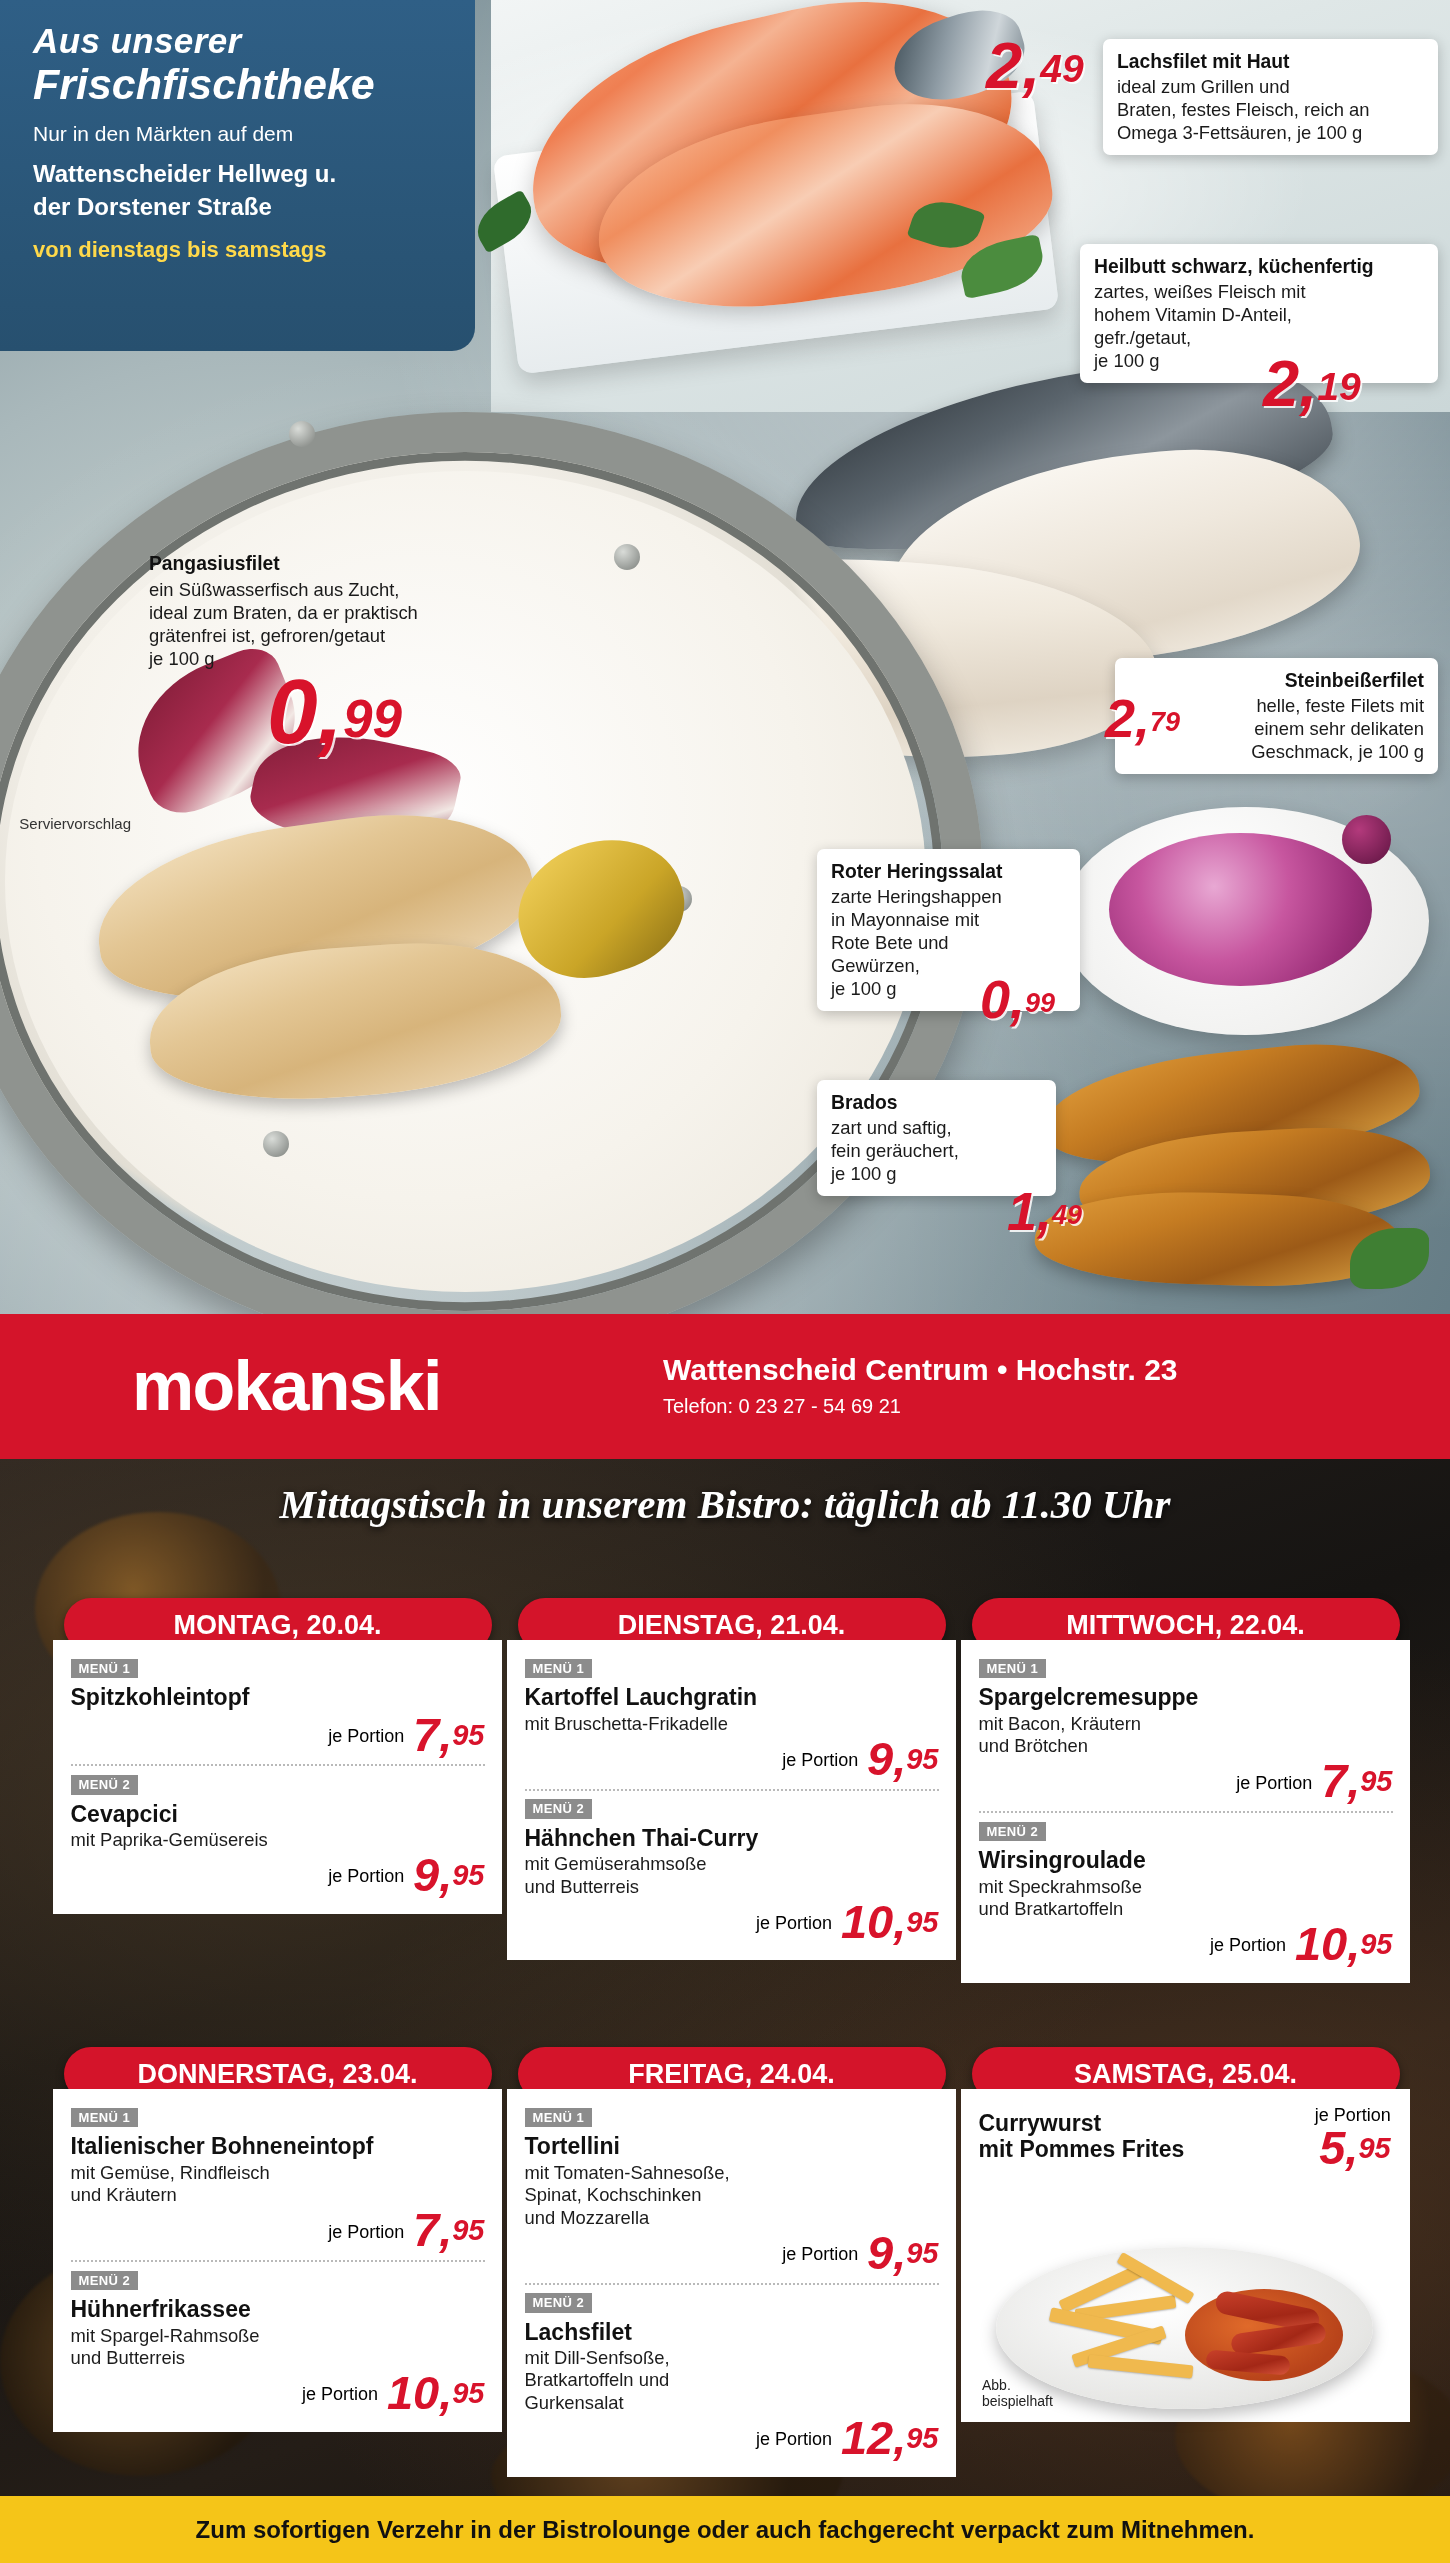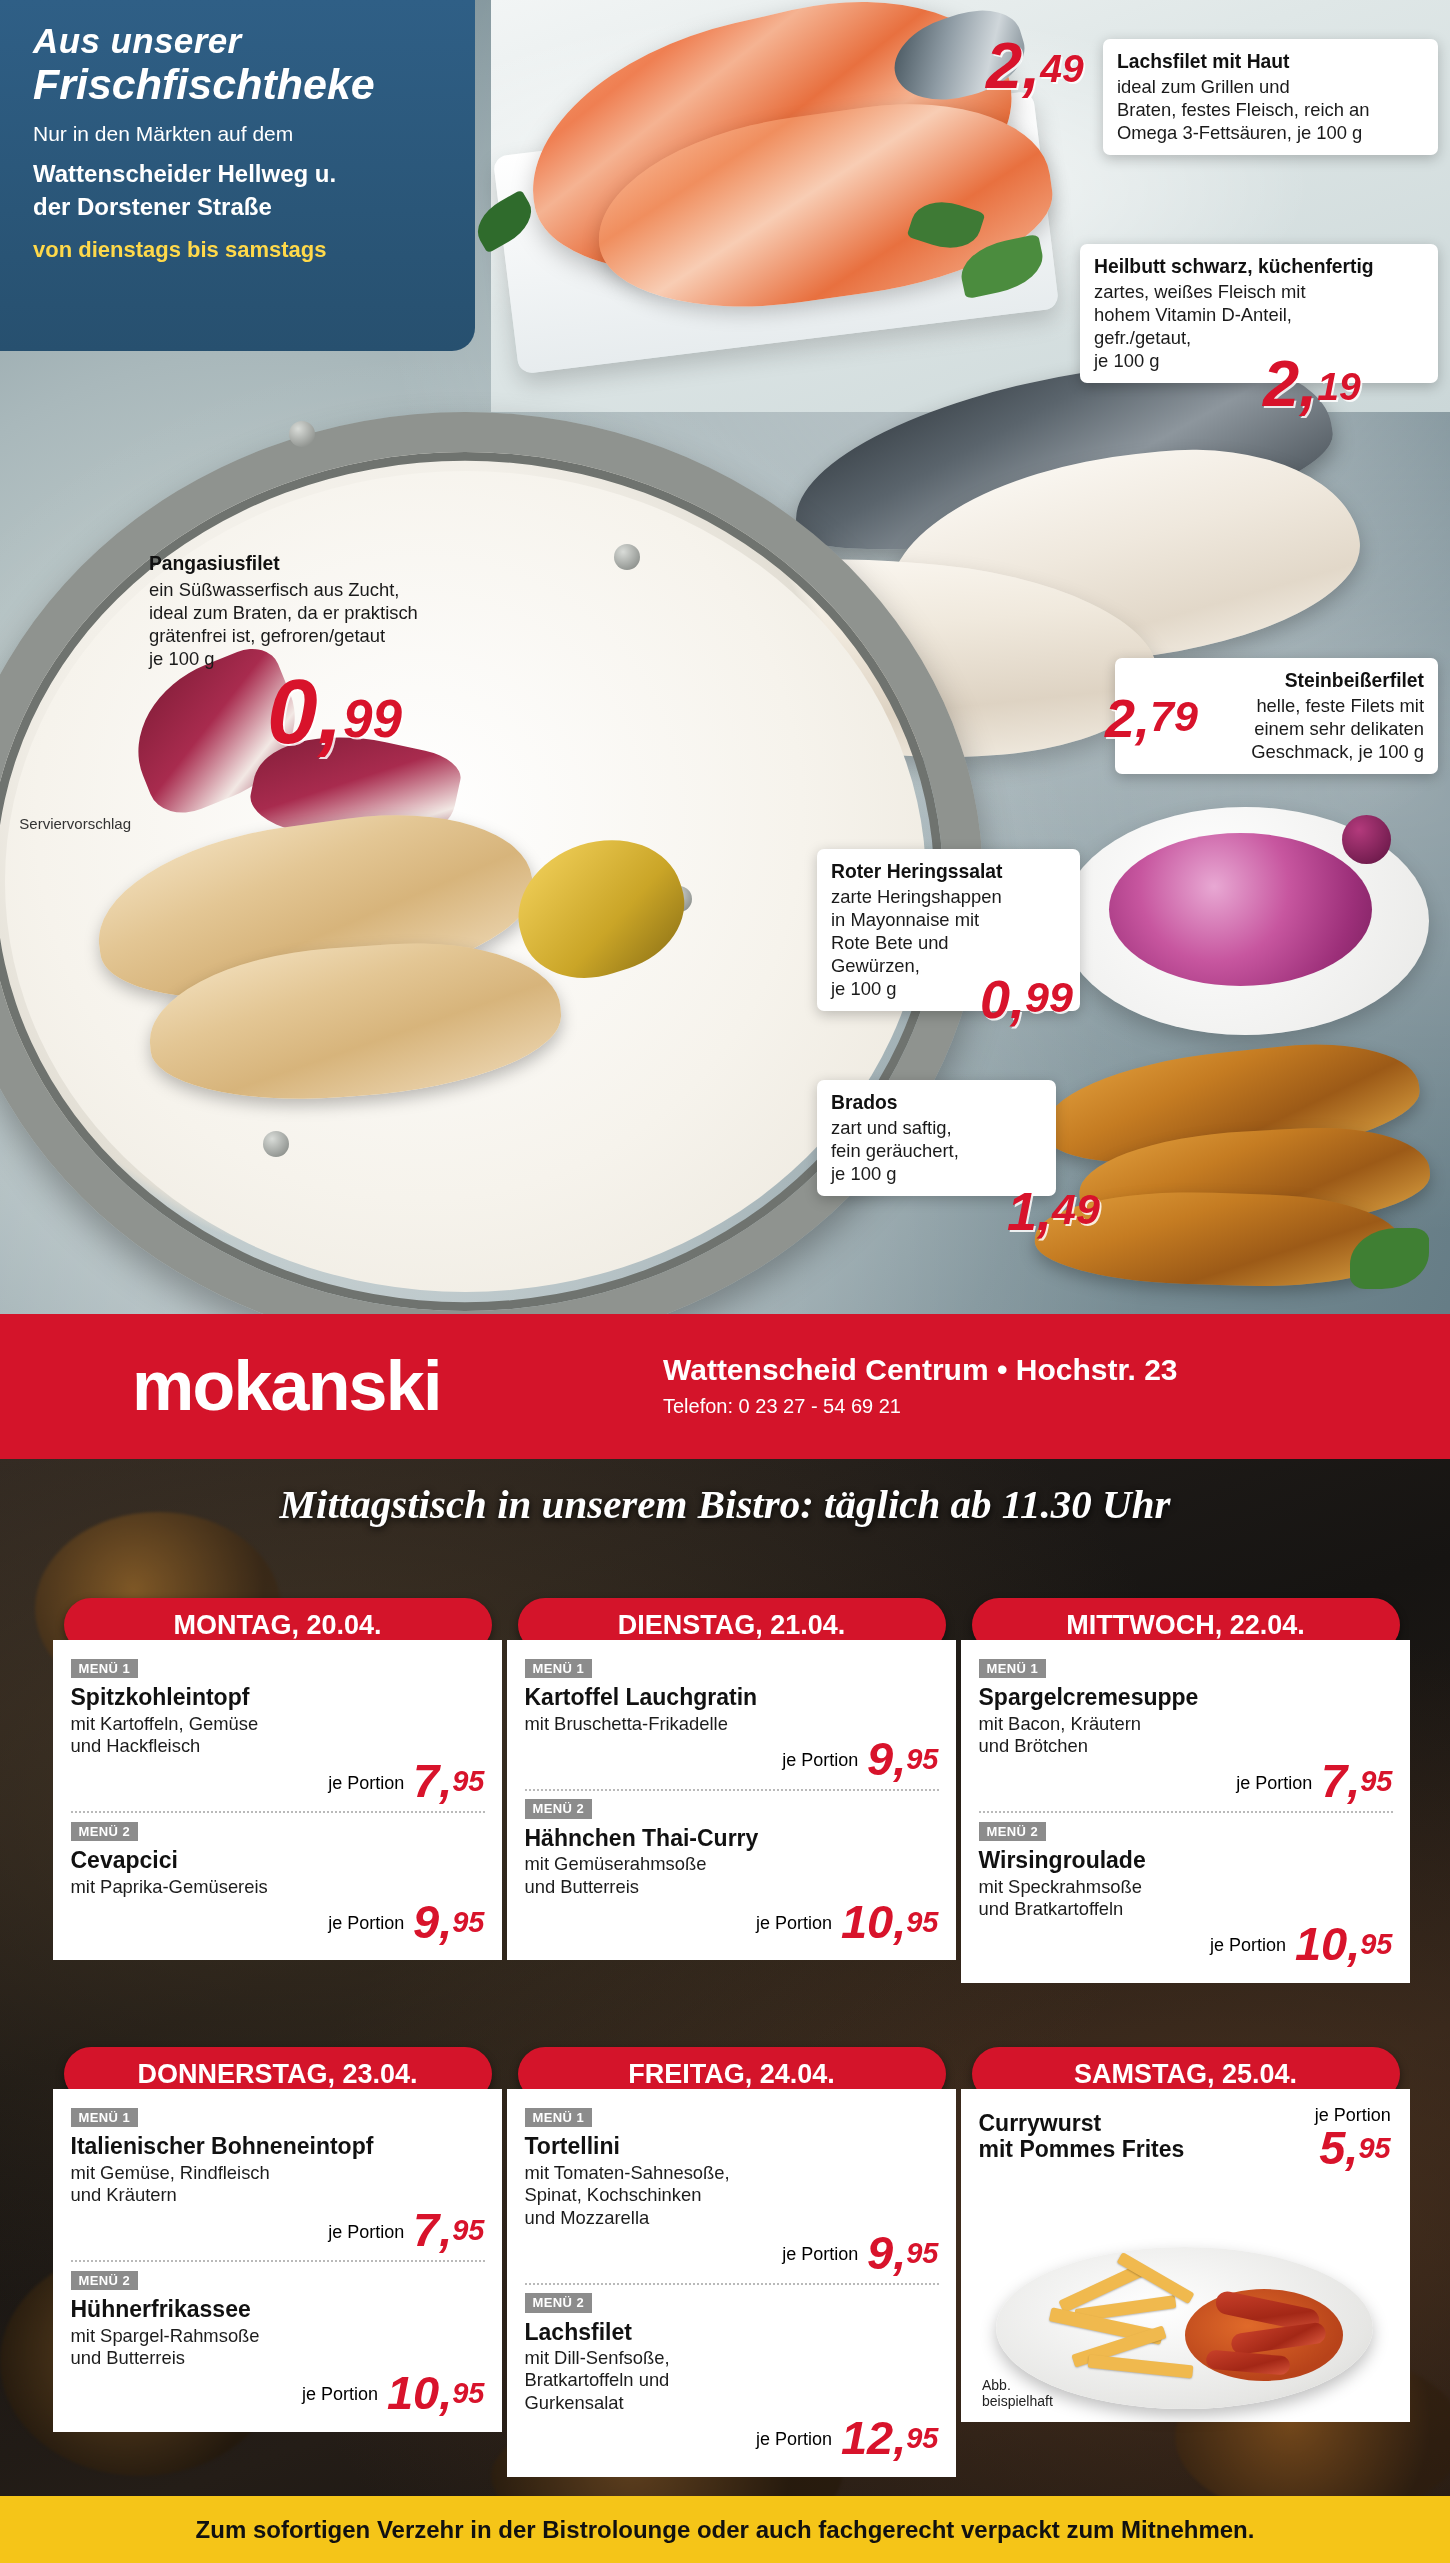--- a/index.html
+++ b/index.html
@@ -166,21 +166,21 @@
   
   .price{
     position:absolute;color:#d8132b;font-weight:bold;font-style:italic;
     font-family:"Liberation Sans", sans-serif;
     text-shadow:1.8px 1.8px 0 rgba(255,255,255,.85);
     line-height:1;white-space:nowrap;
   }
   .price .eu{font-size:65px;}
   .price .ct{font-size:39px;vertical-align:super;}
   .price.small .eu{font-size:54px;}
-  .price.small .ct{font-size:43px;font-style:italic;}
+  .price.small .ct{font-size:27px;font-style:italic;}
   .serviervorschlag{
     position:absolute;left:19.3px;top:815px;font-size:15px;color:#333;
   }
 
   
   .logo-bar{
     position:absolute;left:0;top:1314px;width:1450px;height:146px;
     background:#d4142a;color:#fff;
   }
   .logo{
@@ -398,22 +398,20 @@
     <div class="bistro-deco d3"></div>
     <div class="bistro-deco d4"></div>
 
     <div class="bistro-head">Mittagstisch in unserem Bistro: täglich ab 11.30 Uhr</div>
 
     <div class="day" style="left:53px;top:139px;">
       <div class="day-head">MONTAG, 20.04.</div>
       <div class="day-body">
         <span class="menu-tag">MENÜ 1</span>
         <div class="dish">Spitzkohleintopf</div>
-        <div class="desc" style="white-space:pre-line">mit Kartoffeln, Gemüse
-und Hackfleisch</div>
         <div class="portion-row">
           <span class="portion">je Portion</span>
           <span class="dprice"><span class="eu">7,</span><span class="ct">95</span></span>
         </div>
         <div class="dotted"></div>
         <span class="menu-tag">MENÜ 2</span>
         <div class="dish">Cevapcici</div>
         <div class="desc" style="white-space:pre-line">mit Paprika-Gemüsereis</div>
         <div class="portion-row">
           <span class="portion">je Portion</span>

